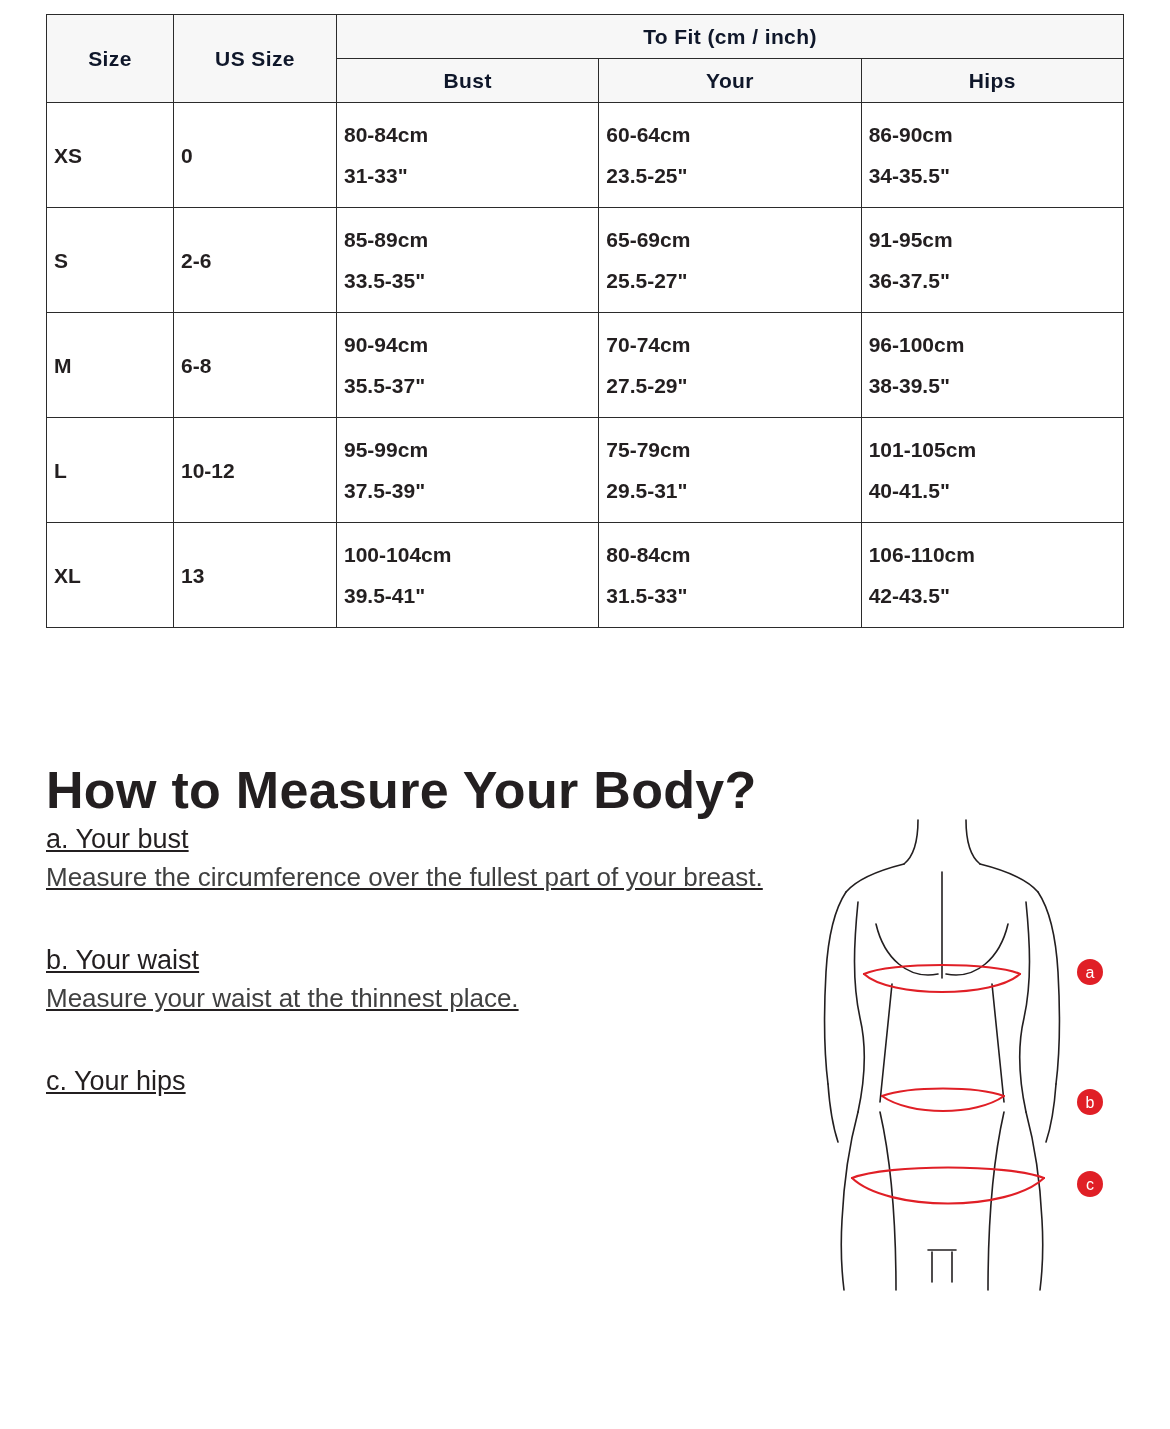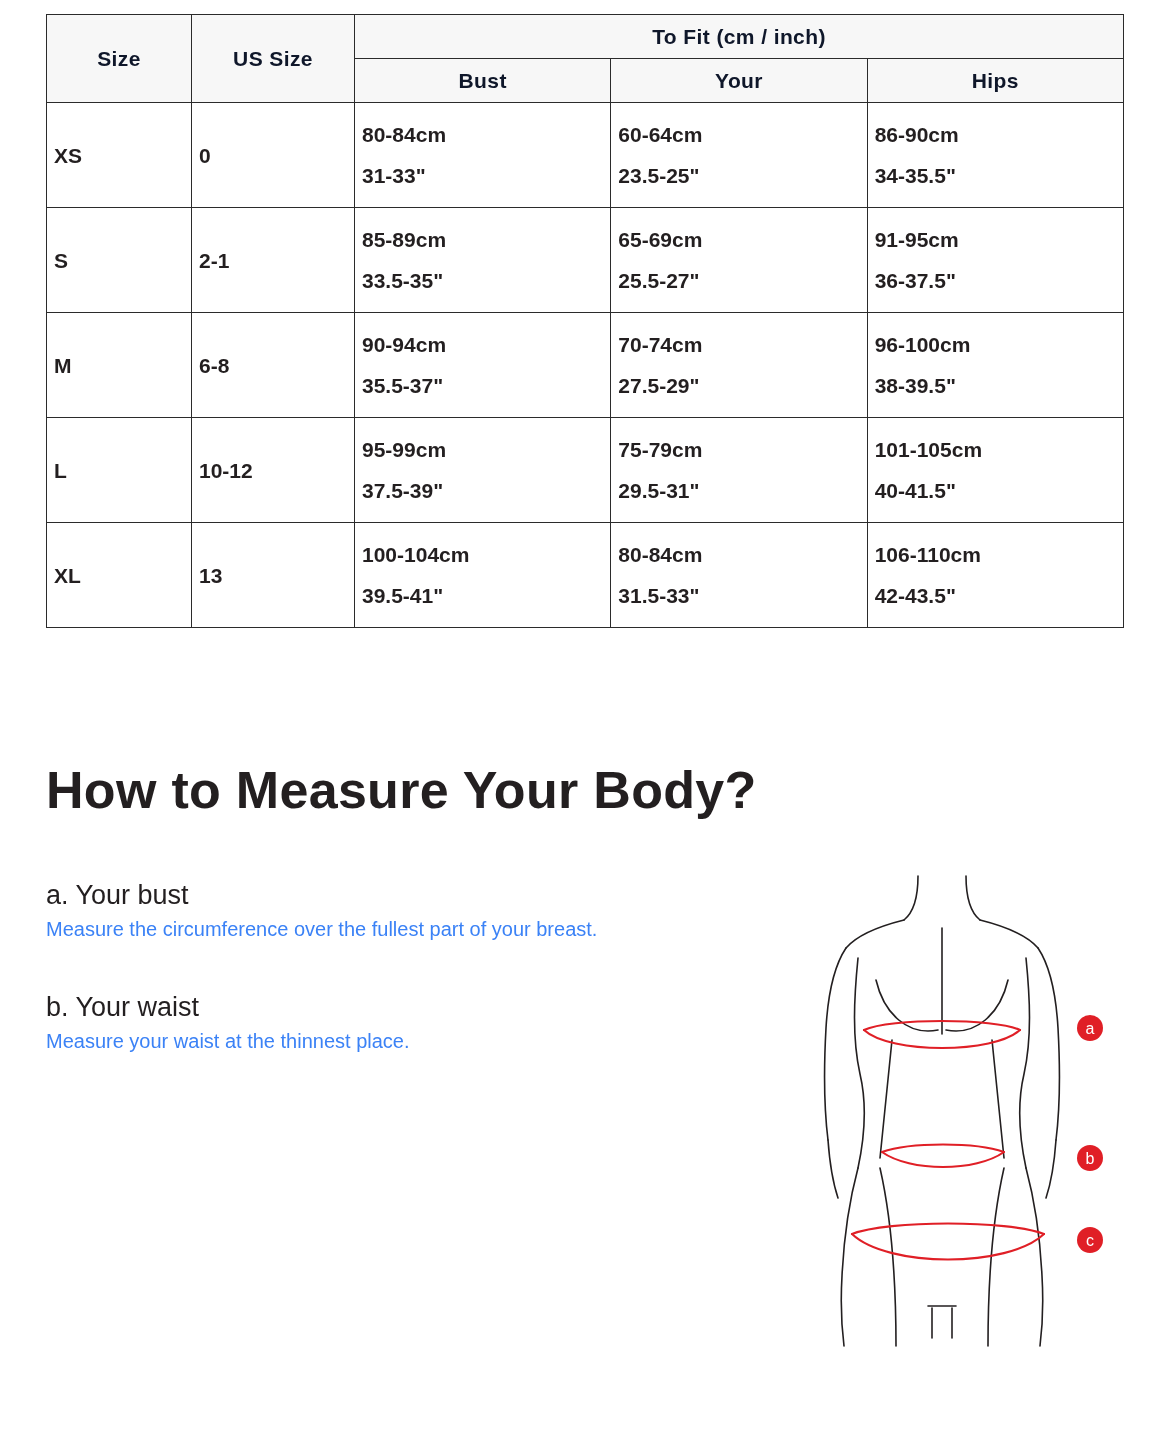--- a/index.html
+++ b/index.html
@@ -35,21 +35,21 @@
   }
   table.size-table th {
     background: #f7f7f7;
     font-weight: bold;
     font-size: 21px;
     letter-spacing: .4px;
     text-align: center;
     height: 44px;
     color: #0f172a;
   }
-  th.col-size { width: 145px; }
+  th.col-size { width: 127px; }
   th.col-ussize { width: 163px; }
   th.col-tofit { }
   table.size-table td {
     height: 105px;
     font-size: 21px;
     font-weight: bold;
     padding: 0 0 0 7px;
     line-height: 1.0;
   }
   td.meas {
@@ -66,37 +66,37 @@
     margin: 132px 0 0 6px;
     font-size: 52px;
     font-weight: bold;
     letter-spacing: .3px;
     color: #231f20;
   }
 
   
   .lower {
     display: flex;
-    margin-top: 56px;
+    text-decoration: underline;
   }
   .instructions {
     width: 740px;
     padding-left: 6px;
   }
   .instr-block { margin-bottom: 44px; }
   .instr-block:last-child { margin-bottom: 0; }
   .instr-head {
     font-size: 27px;
     line-height: 1.45;
     color: #231f20;
   }
   .instr-body {
-    font-size: 20px;
+    font-size: 26px;
     line-height: 1.45;
-    color: #3b82f6;
+    color: #404040;
   }
 
   .figure-wrap {
     flex: 1;
     position: relative;
     margin-top: -8px;
   }
   .figure-wrap svg { display: block; }
 </style>
 </head>
@@ -129,21 +129,21 @@
           <span class="cm">60-64cm</span>
           <span class="inch">23.5-25"</span>
         </td>
         <td class="meas">
           <span class="cm">86-90cm</span>
           <span class="inch">34-35.5"</span>
         </td>
       </tr>
       <tr>
         <td>S</td>
-        <td>2-1</td>
+        <td>2-6</td>
         <td class="meas">
           <span class="cm">85-89cm</span>
           <span class="inch">33.5-35"</span>
         </td>
         <td class="meas">
           <span class="cm">65-69cm</span>
           <span class="inch">25.5-27"</span>
         </td>
         <td class="meas">
           <span class="cm">91-95cm</span>
@@ -208,20 +208,21 @@
     <div class="instructions">
       <div class="instr-block">
         <div class="instr-head">a. Your bust</div>
         <div class="instr-body">Measure the circumference over the fullest part of your breast.</div>
       </div>
       <div class="instr-block">
         <div class="instr-head">b. Your waist</div>
         <div class="instr-body">Measure your waist at the thinnest place.</div>
       </div>
       <div class="instr-block">
+        <div class="instr-head">c. Your hips</div>
       </div>
     </div>
 
     <div class="figure-wrap">
       <svg width="340" height="480" viewBox="0 0 340 480">
         <g fill="none" stroke="#231f20" stroke-width="1.6" stroke-linecap="round" stroke-linejoin="round">
 
           <path d="M138 8 C138 30 134 44 124 52"></path>
           <path d="M186 8 C186 30 190 44 200 52"></path>
           <path d="M124 52 C100 58 78 66 66 80"></path>

